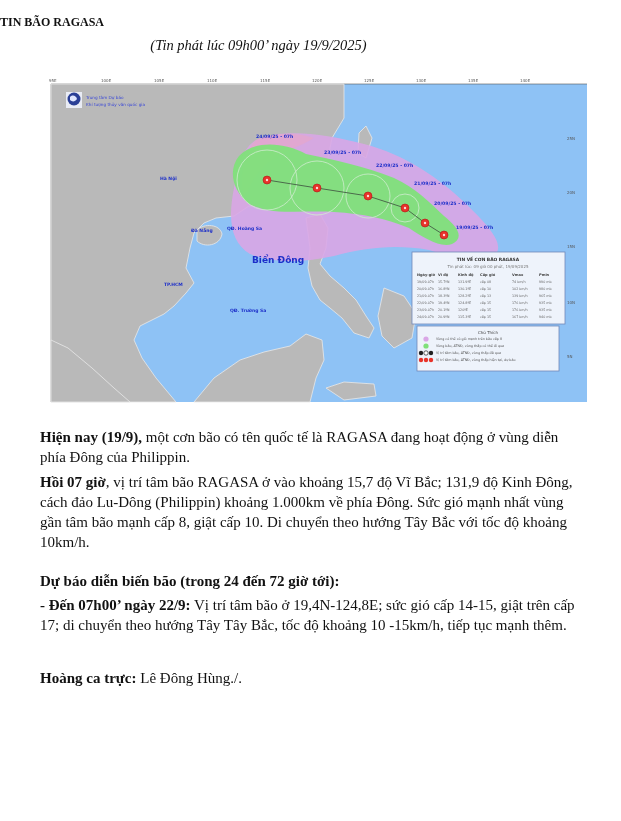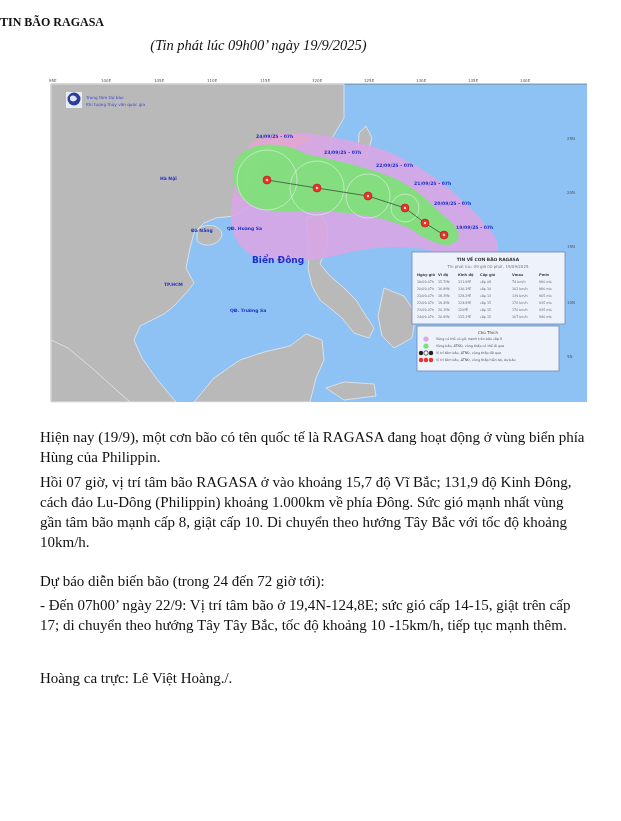--- a/index.html
+++ b/index.html
@@ -7,21 +7,21 @@
          font-family: "Liberation Serif", serif; color: #111; }
   .title { position: absolute; top: 15px; left: 0; width: 621px; text-align: left;
            font-weight: bold; font-size: 12px; letter-spacing: 0; }
   .subtitle { position: absolute; top: 37px; left: 0; width: 497px; text-align: center;
               font-style: italic; font-size: 14.5px; margin-left: 10px; }
   .map { position: absolute; left: 44px; top: 78px; width: 546px; height: 326px; }
   .map svg { display: block; }
   .body-text { position: absolute; left: 40px; top: 427px; width: 545px;
                font-size: 15px; line-height: 20.3px; }
   .body-text p { margin: 0 0 4px 0; }
-  .body-text b { font-weight: normal; }
+  .body-text b { font-weight: bold; }
   .gap { height: 14px; }
   .gap2 { height: 28px; }
   .map-label { font-family: "DejaVu Sans", sans-serif; }
 </style>
 </head>
 <body>
 
 <div class="title">TIN BÃO RAGASA</div>
 <div class="subtitle">(Tin phát lúc 09h00’ ngày 19/9/2025)</div>
 
@@ -212,20 +212,20 @@
         <text x="392" y="262">Vùng có thể có gió mạnh trên bão cấp 8</text>
         <text x="392" y="269">Vùng bão, ATNĐ, vùng thấp có thể đi qua</text>
         <text x="392" y="276">Vị trí tâm bão, ATNĐ, vùng thấp đã qua</text>
         <text x="392" y="283">Vị trí tâm bão, ATNĐ, vùng thấp hiện tại, dự báo</text>
       </g>
     </g>
   </svg>
 </div>
 
 <div class="body-text">
-  <p><b>Hiện nay (19/9),</b><span> một cơn bão có tên quốc tế là RAGASA đang hoạt động ở vùng biển phía Hùng của Philippin.</span></p>
+  <p><b>Hiện nay (19/9),</b><span> một cơn bão có tên quốc tế là RAGASA đang hoạt động ở vùng diễn phía Đông của Philippin.</span></p>
   <p><b>Hồi 07 giờ</b><span>, vị trí tâm bão RAGASA ở vào khoảng 15,7 độ Vĩ Bắc; 131,9 độ Kinh Đông, cách đảo Lu-Dông (Philippin) khoảng 1.000km về phía Đông. Sức gió mạnh nhất vùng gần tâm bão mạnh cấp 8, giật cấp 10. Di chuyển theo hướng Tây Bắc với tốc độ khoảng 10km/h.</span></p>
   <div class="gap"></div>
   <p><b>Dự báo diễn biến bão (trong 24 đến 72 giờ tới):</b></p>
   <p><b>- Đến 07h00’ ngày 22/9:</b><span> Vị trí tâm bão ở 19,4N-124,8E; sức gió cấp 14-15, giật trên cấp 17; di chuyển theo hướng Tây Tây Bắc, tốc độ khoảng 10 -15km/h, tiếp tục mạnh thêm.</span></p>
   <div class="gap2"></div>
-  <p><b>Hoàng ca trực:</b><span> Lê Việt Hoàng./.</span></p>
+  <p><b>Hoàng ca trực:</b><span> Lê Đông Hùng./.</span></p>
 </div>
 
 </body></html>

